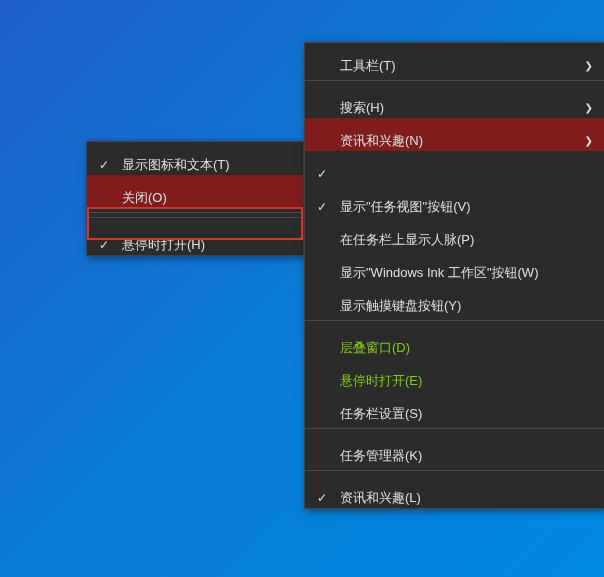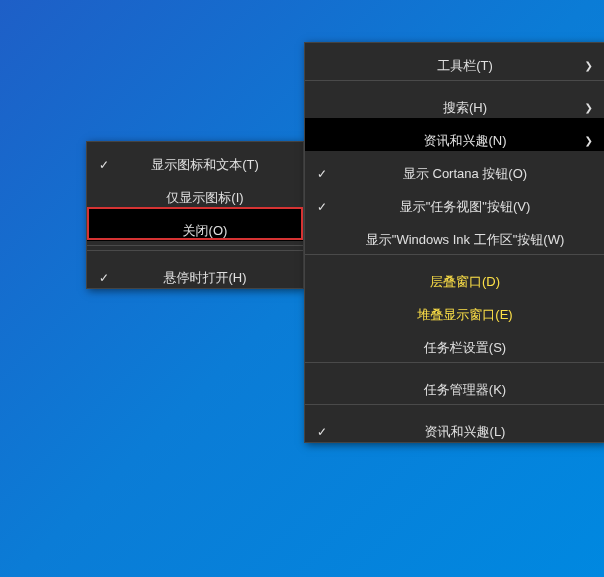--- a/index.html
+++ b/index.html
@@ -23,27 +23,26 @@
       box-shadow: 2px 2px 8px rgba(0,0,0,0.5);
     }
     .menu-item {
       display: flex;
       align-items: center;
       height: 33px;
       padding: 12px 15px 0 35px;
       color: #e0e0e0;
       position: relative;
       cursor: pointer;
-      justify-content: center;
     }
     .menu-item.highlighted {
-      background: #000000;
+      background: #7f1d1d;
     }
     .menu-item.disabled {
-      color: #fde047;
+      color: #84cc16;
       cursor: default;
     }
     .menu-item .check {
       position: absolute;
       left: 12px;
       color: #e0e0e0;
       font-size: 12px;
     }
     .menu-item .arrow {
       position: absolute;
@@ -79,23 +78,20 @@
     }
   </style>
 </head>
 <body>
 
 <div class="context-menu submenu">
   <div class="menu-item">
     <span class="check">✓</span>
     <span>显示图标和文本(T)</span>
   </div>
-  <div class="menu-item">
-    <span>仅显示图标(I)</span>
-  </div>
   <div class="menu-item highlighted">
     <span>关闭(O)</span>
   </div>
   <div class="menu-separator"></div>
   <div class="menu-separator"></div>
   <div class="menu-item">
     <span class="check">✓</span>
     <span>悬停时打开(H)</span>
   </div>
 </div>
@@ -109,35 +105,40 @@
   <div class="menu-item">
     <span>搜索(H)</span>
     <span class="arrow">❯</span>
   </div>
   <div class="menu-item highlighted">
     <span>资讯和兴趣(N)</span>
     <span class="arrow">❯</span>
   </div>
   <div class="menu-item">
     <span class="check">✓</span>
-    <span>显示 Cortana 按钮(O)</span>
   </div>
   <div class="menu-item">
     <span class="check">✓</span>
     <span>显示"任务视图"按钮(V)</span>
   </div>
   <div class="menu-item">
+    <span>在任务栏上显示人脉(P)</span>
+  </div>
+  <div class="menu-item">
     <span>显示"Windows Ink 工作区"按钮(W)</span>
+  </div>
+  <div class="menu-item">
+    <span>显示触摸键盘按钮(Y)</span>
   </div>
   <div class="menu-separator"></div>
   <div class="menu-item disabled">
     <span>层叠窗口(D)</span>
   </div>
   <div class="menu-item disabled">
-    <span>堆叠显示窗口(E)</span>
+    <span>悬停时打开(E)</span>
   </div>
   <div class="menu-item">
     <span>任务栏设置(S)</span>
   </div>
   <div class="menu-separator"></div>
   <div class="menu-item">
     <span>任务管理器(K)</span>
   </div>
   <div class="menu-separator"></div>
   <div class="menu-item">

